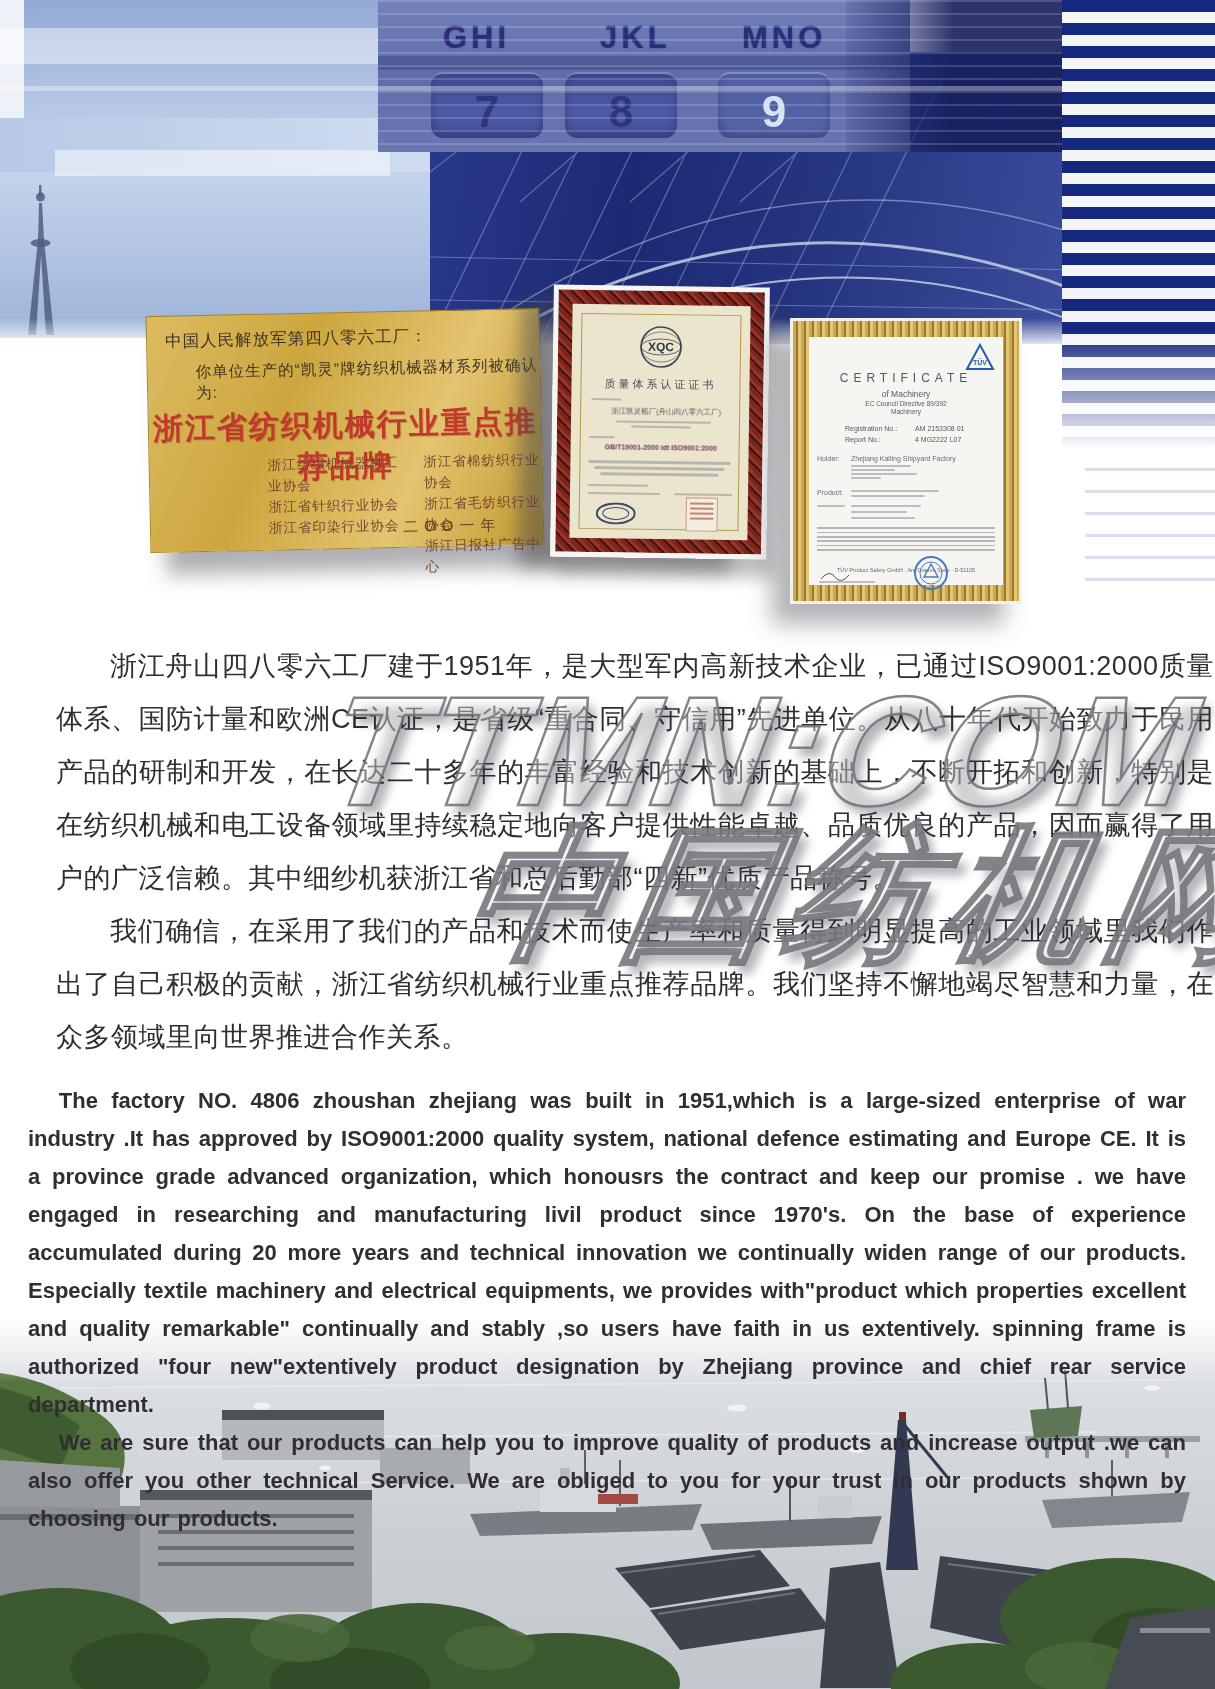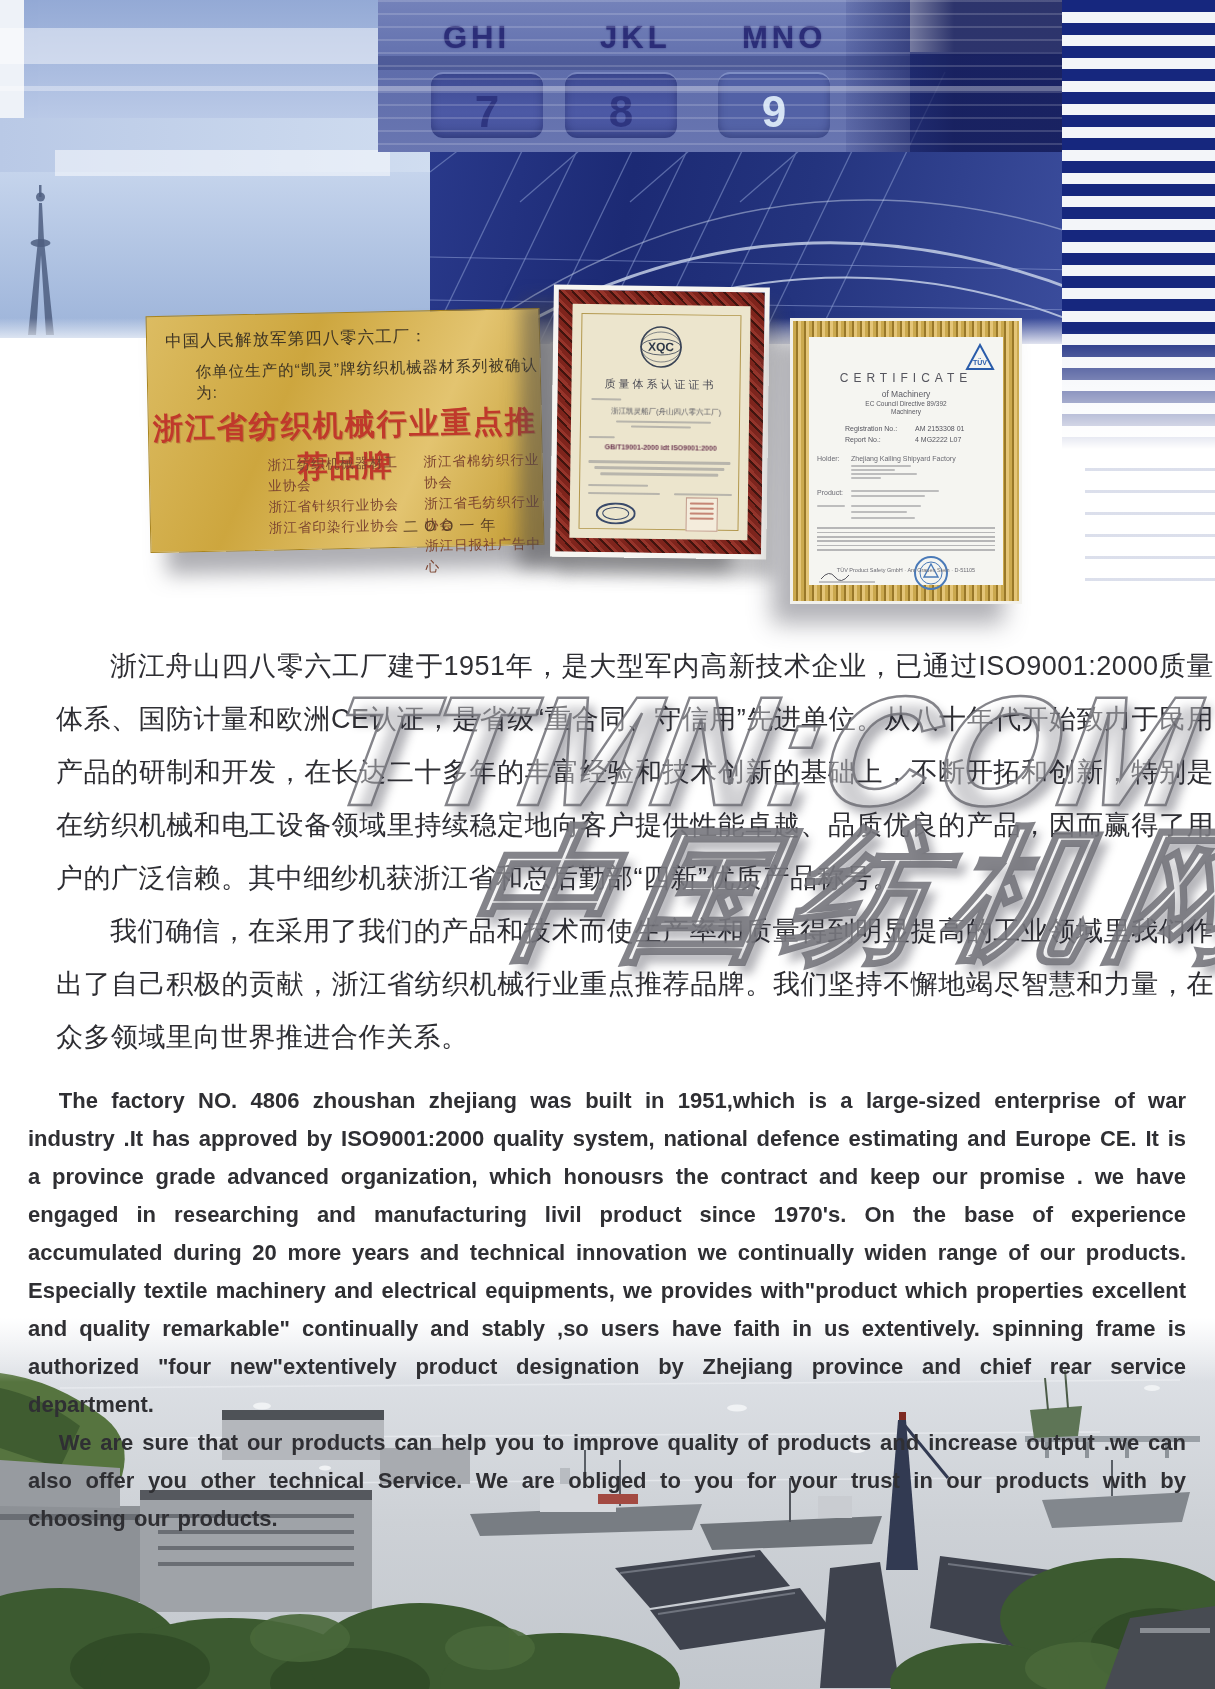--- a/index.html
+++ b/index.html
@@ -240,21 +240,21 @@
   <div class="abs zhtext" style="left:24px;top:640px;width:1158px;margin-left:32px;">
     <p>浙江舟山四八零六工厂建于1951年，是大型军内高新技术企业，已通过ISO9001:2000质量体系、国防计量和欧洲CE认证，是省级“重合同、守信用”先进单位。从八十年代开始致力于民用产品的研制和开发，在长达二十多年的丰富经验和技术创新的基础上，不断开拓和创新，特别是在纺织机械和电工设备领域里持续稳定地向客户提供性能卓越、品质优良的产品，因而赢得了用户的广泛信赖。其中细纱机获浙江省和总后勤部“四新”优质产品称号。</p>
     <p>我们确信，在采用了我们的产品和技术而使生产率和质量得到明显提高的工业领域里我们作出了自己积极的贡献，浙江省纺织机械行业重点推荐品牌。我们坚持不懈地竭尽智慧和力量，在众多领域里向世界推进合作关系。</p>
   </div>
 
   <div class="wm" id="wm1" style="left:330px;top:662px;font-size:156px;letter-spacing:2px;">TTMN:COM</div>
   <div class="wm" id="wm2" style="left:468px;top:798px;font-size:146px;letter-spacing:14px;">中国纺机网</div>
 
   <div class="abs entext" style="left:28px;top:1082px;width:1158px;">
     <p>The factory NO. 4806 zhoushan  zhejiang was built in 1951,which is a large-sized enterprise of war industry .It has approved by ISO9001:2000  quality system, national defence estimating and Europe CE. It is a province grade advanced organization, which  honousrs the contract and keep our promise . we have engaged in researching and manufacturing livil product since 1970's. On the base of experience accumulated during 20 more years and technical innovation we continually widen range of our products. Especially textile machinery and electrical equipments, we provides with"product which properties excellent and quality remarkable" continually and stably ,so users have faith in us extentively. spinning frame is authorized "four new"extentively product designation by Zhejiang province and chief rear service department.</p>
-    <p>We are sure that our  products can help you to improve quality of products and increase output .we can also offer you other technical Service. We are obliged to you for your trust in our products with by choosing our products.</p>
+    <p>We are sure that our  products can help you to improve quality of products and increase output .we can also offer you other technical Service. We are obliged to you for your trust in our products shown by choosing our products.</p>
   </div>
 
   <svg class="abs photo" style="left:0;top:1318px;" width="1215" height="371" viewBox="0 0 1215 371">
     <defs>
       <linearGradient id="gw" x1="0" y1="0" x2="0" y2="1">
         <stop offset="0" stop-color="#e2e5ea"></stop>
           <stop offset=".55" stop-color="#cdd1d6"></stop>
           <stop offset="1" stop-color="#c2c7cd"></stop>
       </linearGradient>
       <linearGradient id="fade" x1="0" y1="0" x2="0" y2="1">

